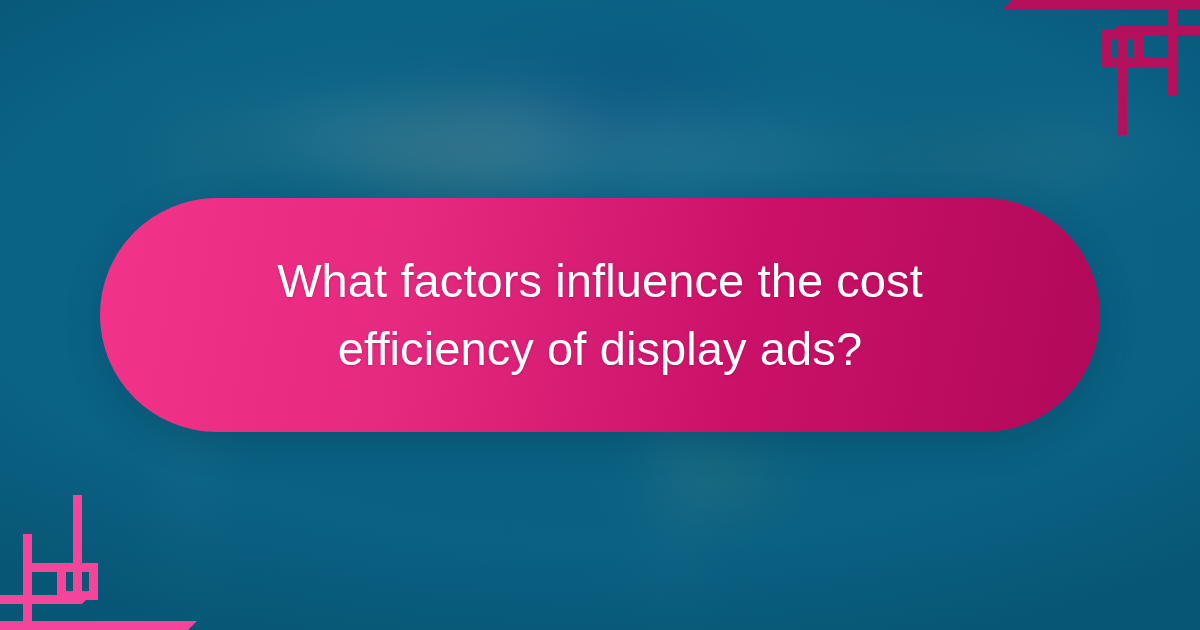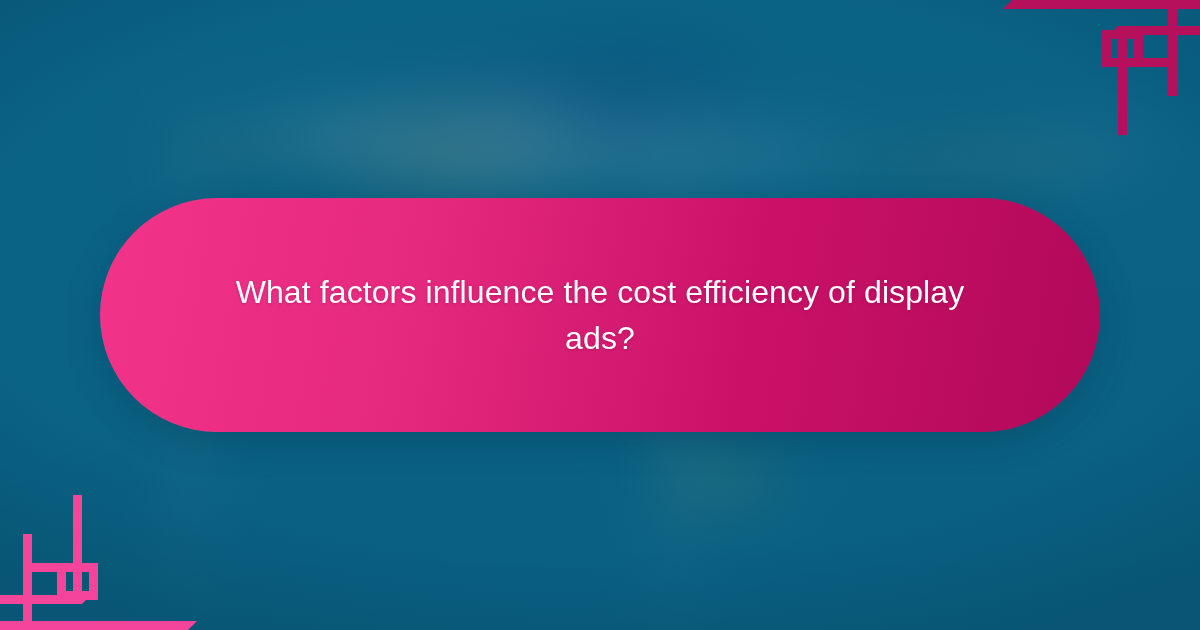--- a/index.html
+++ b/index.html
@@ -66,21 +66,21 @@
     display: flex;
     align-items: center;
     justify-content: center;
     box-sizing: border-box;
     padding: 0 82px;
   }
 
   .card-question {
     margin: 0;
     color: #ffffff;
-    font-size: 32px;
+    font-size: 47px;
     font-weight: 400;
     line-height: 1.45;
     text-align: center;
     letter-spacing: 0.1px;
     text-shadow: 0 1px 3px rgba(120, 8, 58, 0.30);
     max-width: 800px;
   }
 </style>
 </head>
 <body>

